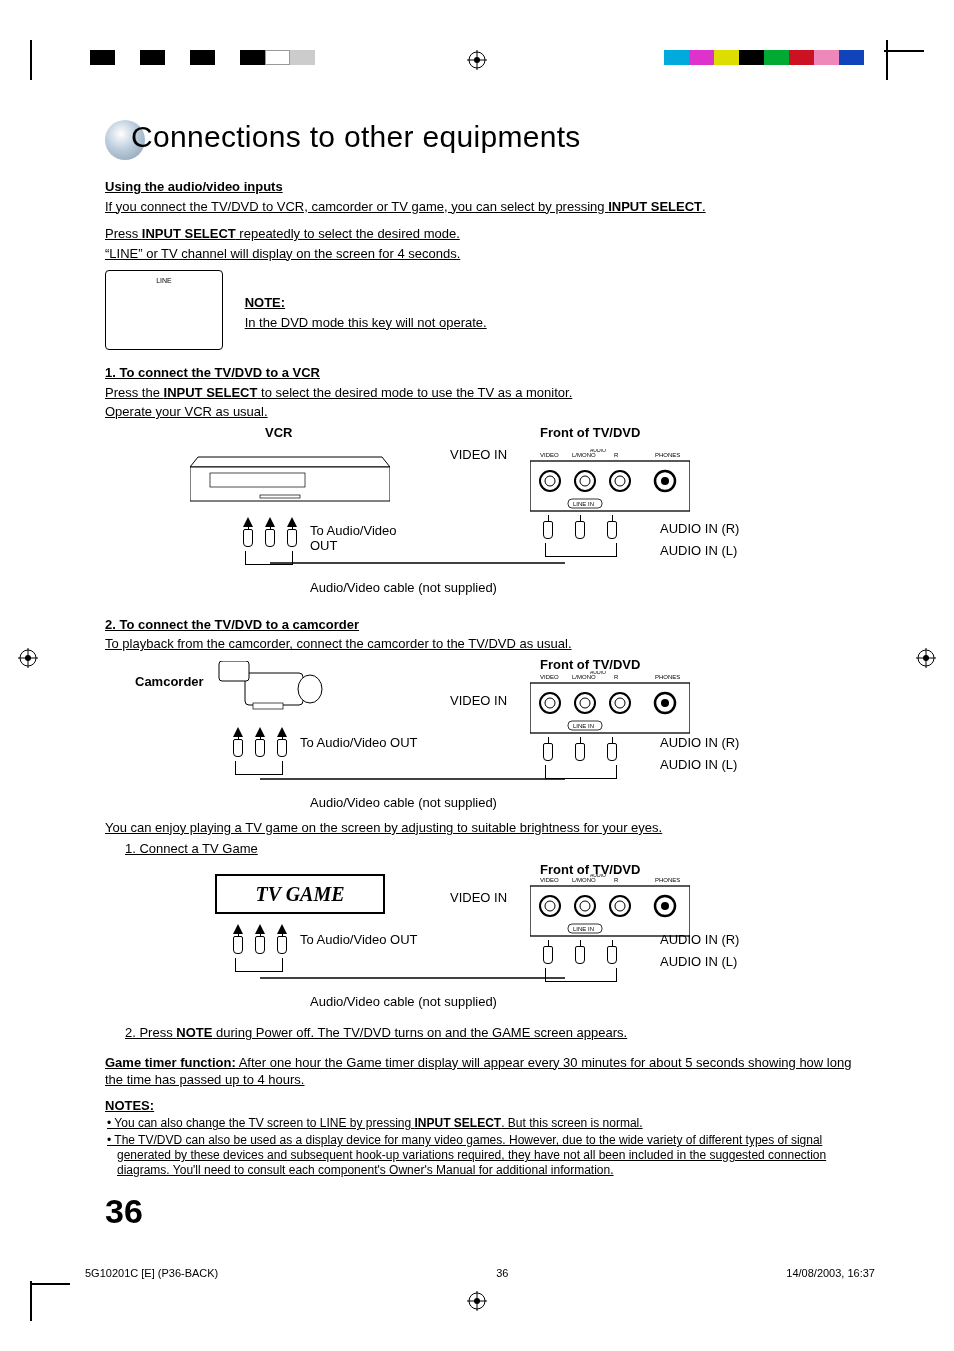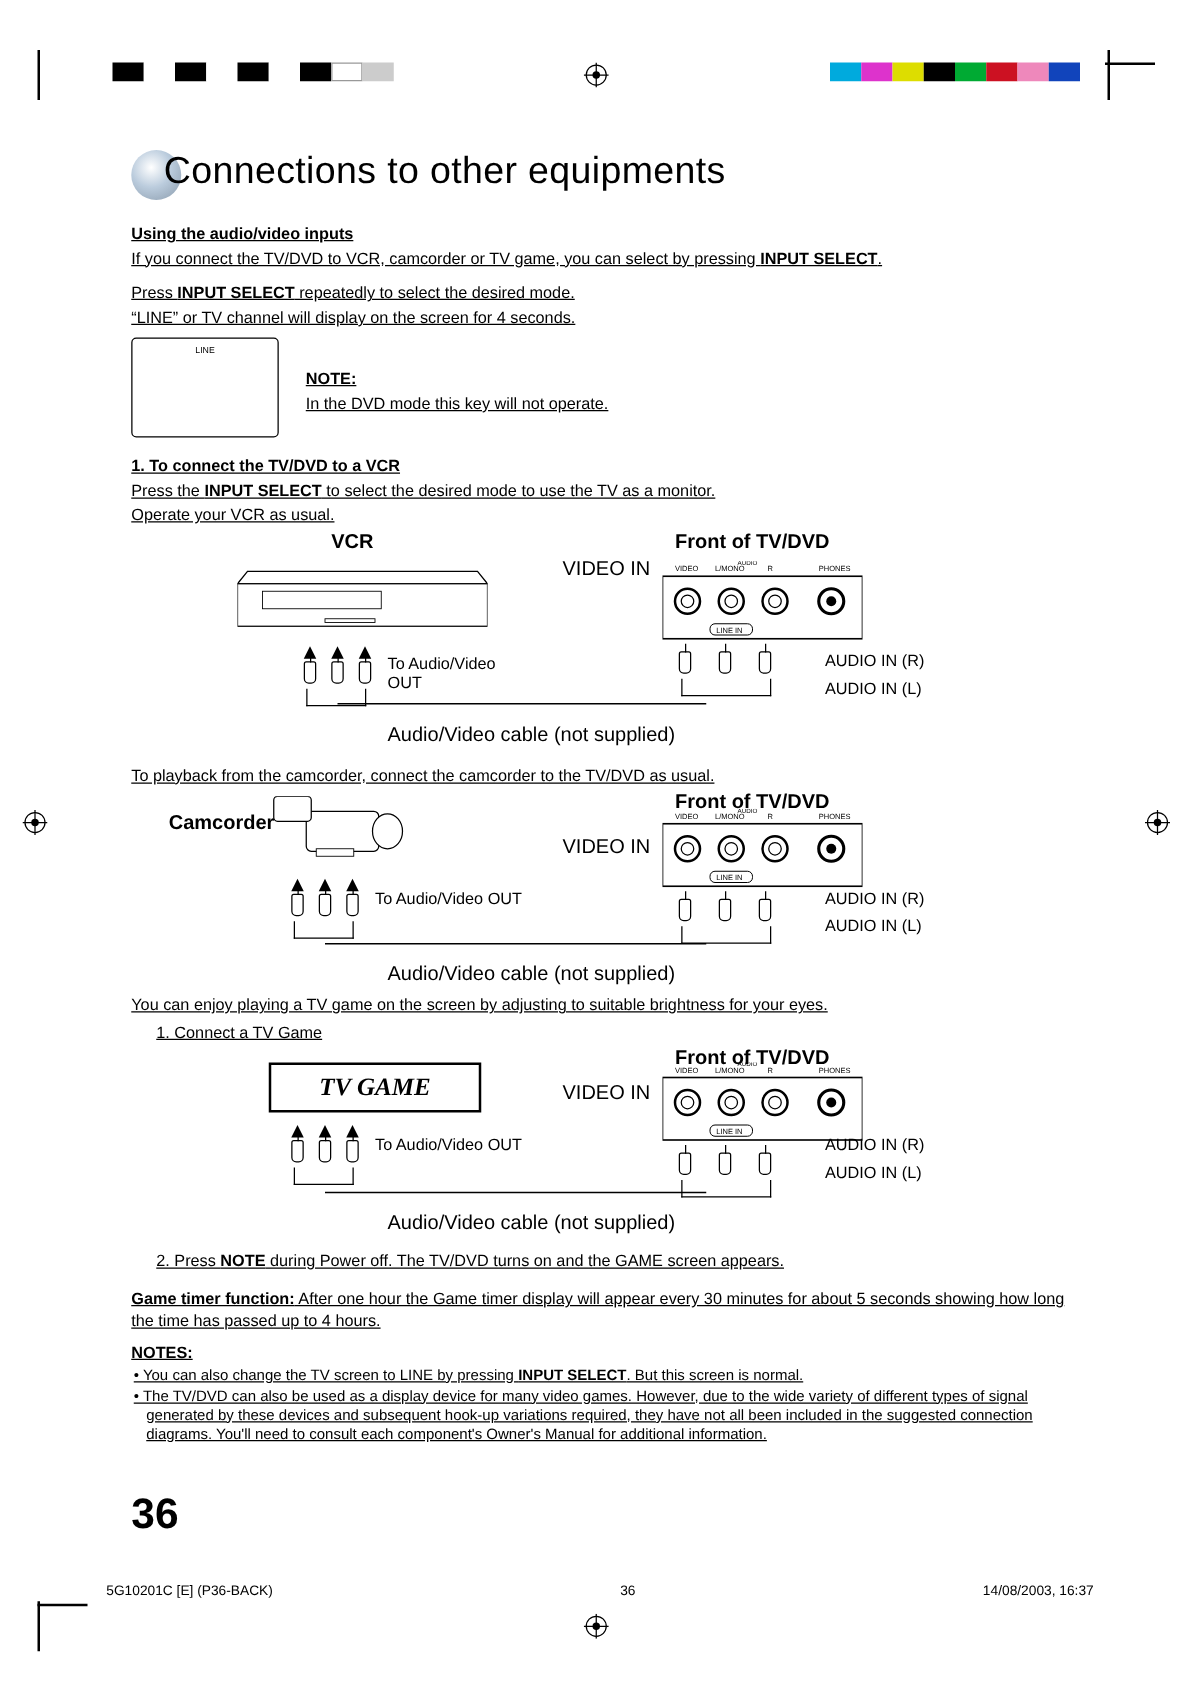--- a/index.html
+++ b/index.html
@@ -49,21 +49,21 @@
     margin-top: 6px;
     font-size: 8px;
     padding: 4px 6px;
     text-align: center;
     display: inline-block;
     vertical-align: top;
   }
   .note-block { display:inline-block; vertical-align:top; margin-left:18px; margin-top:28px; max-width:560px; }
   .diagram-area { position: relative; height: 185px; margin: 4px 0 2px; }
   .diagram-area.short { height: 160px; }
-  .lbl { position: absolute; font-size: 16px; }
+  .lbl { position: absolute; font-size: 13px; }
   .lbl.b { font-weight: bold; }
   .vcr {
     position: absolute;
     left: 85px; top: 20px;
     width: 200px; height: 62px;
   }
   .cam {
     position: absolute;
     left: 110px; top: 4px;
   }
@@ -268,20 +268,21 @@
     <div class="cable-join" style="left:440px; top:118px; width:72px;"></div>
     <span class="line-label" style="left:555px;top:96px">AUDIO IN (R)</span>
     <span class="line-label" style="left:555px;top:118px">AUDIO IN (L)</span>
 
     <svg style="position:absolute;left:160px;top:130px" width="320" height="20">
         <path d="M5 8 H300" stroke="#000" stroke-width="1.3" fill="none"></path>
       </svg>
     <span class="lbl" style="left:205px;top:155px">Audio/Video cable (not supplied)</span>
   </div>
 
+  <p class="sec-heading">2. To connect the TV/DVD to a camcorder</p>
   <p>To playback from the camcorder, connect the camcorder to the TV/DVD as usual.</p>
 
   <div class="diagram-area short">
     <span class="lbl b" style="left:30px;top:17px">Camcorder</span>
     <span class="lbl b" style="left:435px;top:0">Front of TV/DVD</span>
     <span class="lbl" style="left:345px;top:36px">VIDEO IN</span>
     <div class="cam">
       <svg viewBox="0 0 110 55" width="110" height="55">
         <rect x="30" y="12" width="58" height="32" rx="4" fill="#fff" stroke="#000"></rect>
         <rect x="4" y="0" width="30" height="20" rx="3" fill="#fff" stroke="#000"></rect>

